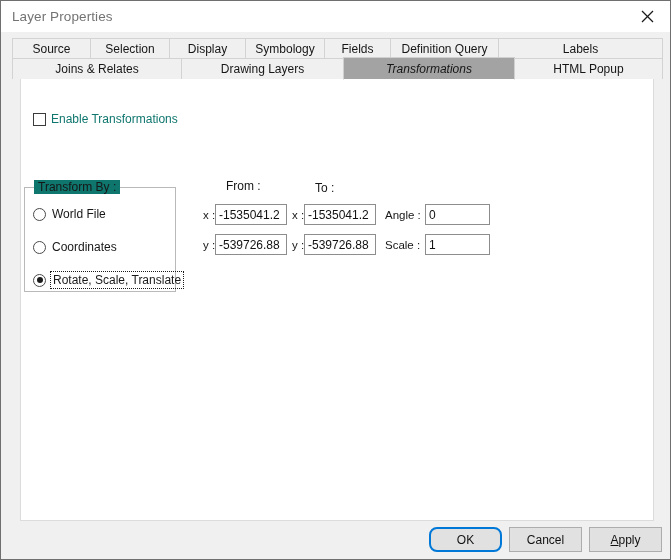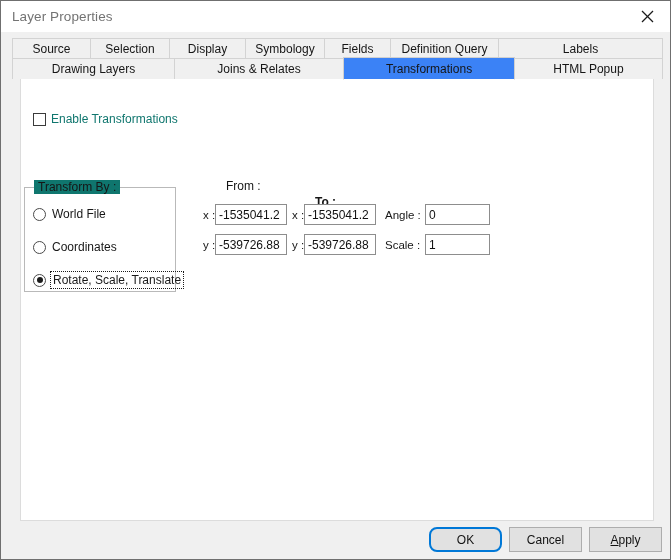--- a/index.html
+++ b/index.html
@@ -86,26 +86,27 @@
     justify-content: center;
     font-size: 12px;
     color: #161616;
     white-space: nowrap;
     cursor: default;
     height: 21px;
     margin-right: -1px;
     position: relative;
   }
   .tab.selected {
-    background: #3b82f6;
+    background: #a3a3a3;
     border: 1px solid #d0d0d0;
     border-bottom: 1px solid #ffffff;
     z-index: 5;
     height: 23px;
     margin-top: -1px;
+    font-style: italic;
   }
 
   
   .content {
     position: absolute;
     left: 19px;
     top: 78px;
     width: 634px;
     height: 442px;
     background: #ffffff;
@@ -187,21 +188,21 @@
     outline: 1px dotted #1b1b1b;
     outline-offset: 1px;
     padding: 0 1px;
   }
 
   
   .fields { position: absolute; left: 158px; top: 100px; }
 
   .colhdr { position: absolute; font-size: 12px; color: #161616; white-space: nowrap; }
   .colhdr.from { left: 47px;  top: 0px; }
-  .colhdr.to   { left: 136px; top: 16px; font-weight: bold; }
+  .colhdr.to   { left: 136px; top: 2px; }
 
   .fld-label {
     position: absolute;
     font-size: 11.5px;
     color: #161616;
     white-space: nowrap;
   }
 
   .txt {
     position: absolute;
@@ -290,22 +291,22 @@
       <div class="tab" style="width:79px">Source</div>
       <div class="tab" style="width:80px">Selection</div>
       <div class="tab" style="width:77px">Display</div>
       <div class="tab" style="width:80px">Symbology</div>
       <div class="tab" style="width:67px">Fields</div>
       <div class="tab" style="width:109px">Definition Query</div>
       <div class="tab" style="flex:1 1 auto">Labels</div>
     </div>
 
     <div class="tabrow row2">
+      <div class="tab" style="width:170px">Joins &amp; Relates</div>
       <div class="tab" style="width:163px">Drawing Layers</div>
-      <div class="tab" style="width:170px">Joins &amp; Relates</div>
       <div class="tab selected" style="width:172px">Transformations</div>
       <div class="tab" style="flex:1 1 auto">HTML Popup</div>
     </div>
 
   </div>
 
   <div class="content">
 
     <div class="checkrow">
       <span class="chk"></span>

